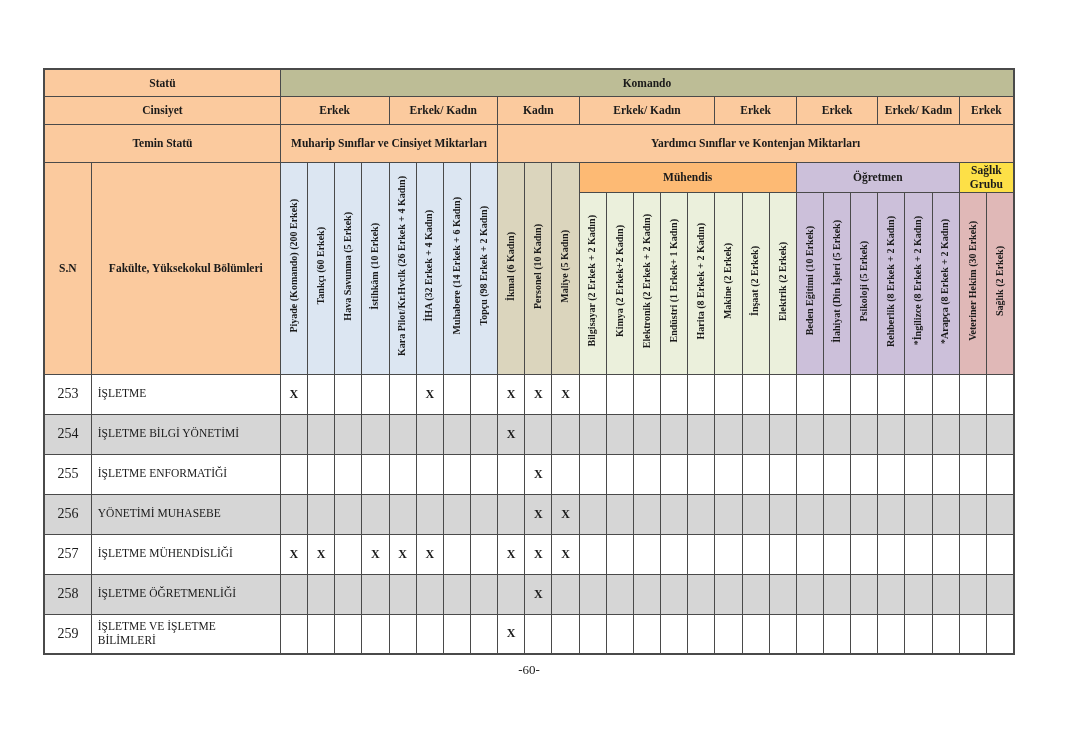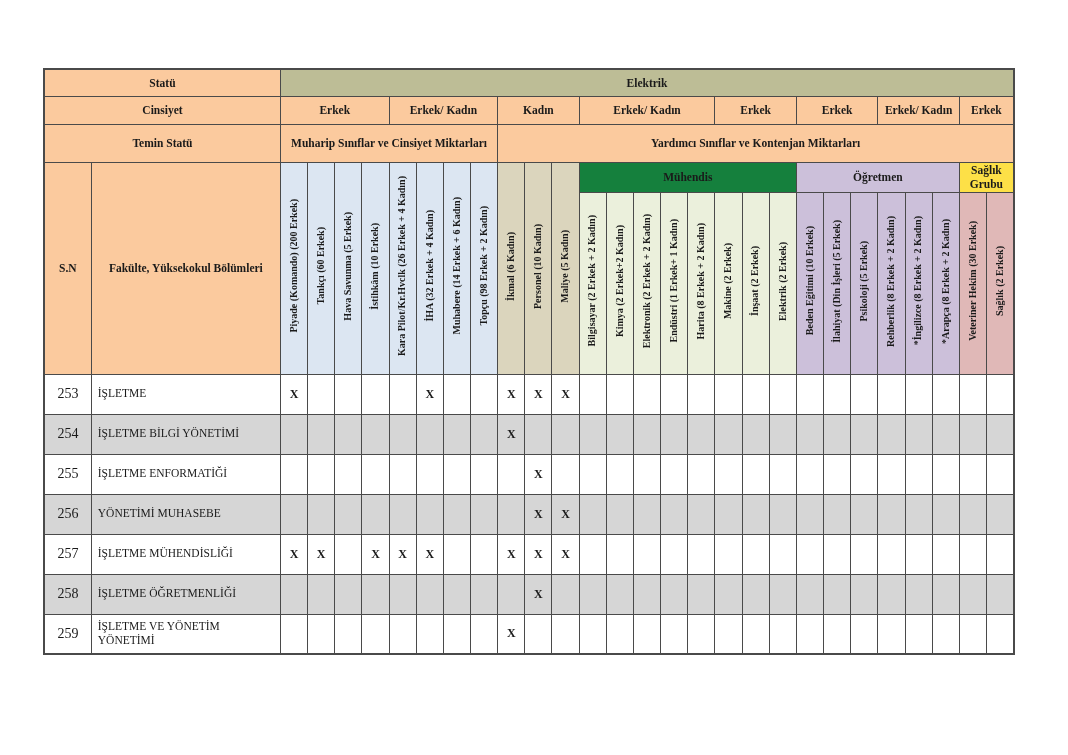--- a/index.html
+++ b/index.html
@@ -54,21 +54,21 @@
         <col style="width: 27px;">
         <col style="width: 27px;">
         <col style="width: 27px;">
         <col style="width: 27px;">
         <col style="width: 27px;">
         <col style="width: 27px;">
       </colgroup>
     <tbody>
       <tr class="r1">
         <td class="hdr peach" colspan="2">Statü</td>
-        <td class="hdr olive" colspan="27">Elektrik</td>
+        <td class="hdr olive" colspan="27">Komando</td>
       </tr>
       <tr class="r2" id="row-cinsiyet">
         <td class="hdr peach" colspan="2">Cinsiyet</td>
       <td class="hdr peach" colspan="4">Erkek</td>
           <td class="hdr peach" colspan="4">Erkek/ Kadın</td>
           <td class="hdr peach" colspan="3">Kadın</td>
           <td class="hdr peach" colspan="5">Erkek/ Kadın</td>
           <td class="hdr peach" colspan="3">Erkek</td>
           <td class="hdr peach" colspan="3">Erkek</td>
           <td class="hdr peach" colspan="3">Erkek/ Kadın</td>
@@ -86,21 +86,21 @@
           <td class="vcell" rowspan="2" style="background: rgb(220, 230, 242);"><span>Tankçı (60 Erkek)</span></td>
           <td class="vcell" rowspan="2" style="background: rgb(220, 230, 242);"><span>Hava Savunma (5 Erkek)</span></td>
           <td class="vcell" rowspan="2" style="background: rgb(220, 230, 242);"><span>İstihkâm (10 Erkek)</span></td>
           <td class="vcell" rowspan="2" style="background: rgb(220, 230, 242);"><span>Kara Pilot/Kr.Hvclk (26 Erkek + 4 Kadın)</span></td>
           <td class="vcell" rowspan="2" style="background: rgb(220, 230, 242);"><span>İHA (32 Erkek + 4 Kadın)</span></td>
           <td class="vcell" rowspan="2" style="background: rgb(220, 230, 242);"><span>Muhabere (14 Erkek + 6 Kadın)</span></td>
           <td class="vcell" rowspan="2" style="background: rgb(220, 230, 242);"><span>Topçu (98 Erkek + 2 Kadın)</span></td>
           <td class="vcell" rowspan="2" style="background: rgb(219, 213, 189);"><span>İkmal (6 Kadın)</span></td>
           <td class="vcell" rowspan="2" style="background: rgb(219, 213, 189);"><span>Personel (10 Kadın)</span></td>
           <td class="vcell" rowspan="2" style="background: rgb(219, 213, 189);"><span>Maliye (5 Kadın)</span></td>
-          <td class="hdr" colspan="8" style="background: #15803d;">Mühendis</td>
+          <td class="hdr" colspan="8" style="background: #fdba74;">Mühendis</td>
           <td class="hdr" colspan="6" style="background: rgb(204, 192, 218);">Öğretmen</td>
           <td class="hdr" colspan="2" style="background: #fde047;">Sağlık Grubu</td>
         </tr>
       <tr class="r5" id="row-vheaders">
           <td class="vcell" style="background: rgb(235, 240, 220);"><span>Bilgisayar (2 Erkek + 2 Kadın)</span></td>
           <td class="vcell" style="background: rgb(235, 240, 220);"><span>Kimya (2 Erkek+2 Kadın)</span></td>
           <td class="vcell" style="background: rgb(235, 240, 220);"><span>Elektronik (2 Erkek + 2 Kadın)</span></td>
           <td class="vcell" style="background: rgb(235, 240, 220);"><span>Endüstri (1 Erkek+ 1 Kadın)</span></td>
           <td class="vcell" style="background: rgb(235, 240, 220);"><span>Harita (8 Erkek + 2 Kadın)</span></td>
           <td class="vcell" style="background: rgb(235, 240, 220);"><span>Makine (2 Erkek)</span></td>
@@ -296,21 +296,21 @@
           <td class="cell"></td>
           <td class="cell"></td>
           <td class="cell"></td>
           <td class="cell"></td>
           <td class="cell"></td>
           <td class="cell"></td>
           <td class="cell"></td>
         </tr>
         <tr class="data">
           <td class="sn">259</td>
-          <td class="lbl">İŞLETME VE YÖNETİM YÖNETİMİ</td>
+          <td class="lbl">İŞLETME VE İŞLETME BİLİMLERİ</td>
           <td class="cell"></td>
           <td class="cell"></td>
           <td class="cell"></td>
           <td class="cell"></td>
           <td class="cell"></td>
           <td class="cell"></td>
           <td class="cell"></td>
           <td class="cell"></td>
           <td class="cell">X</td>
           <td class="cell"></td>
@@ -327,13 +327,14 @@
           <td class="cell"></td>
           <td class="cell"></td>
           <td class="cell"></td>
           <td class="cell"></td>
           <td class="cell"></td>
           <td class="cell"></td>
           <td class="cell"></td>
         </tr>
       </tbody>
   </table>
+  <div class="footer">-60-</div>
 </div>
 
 </body></html>

